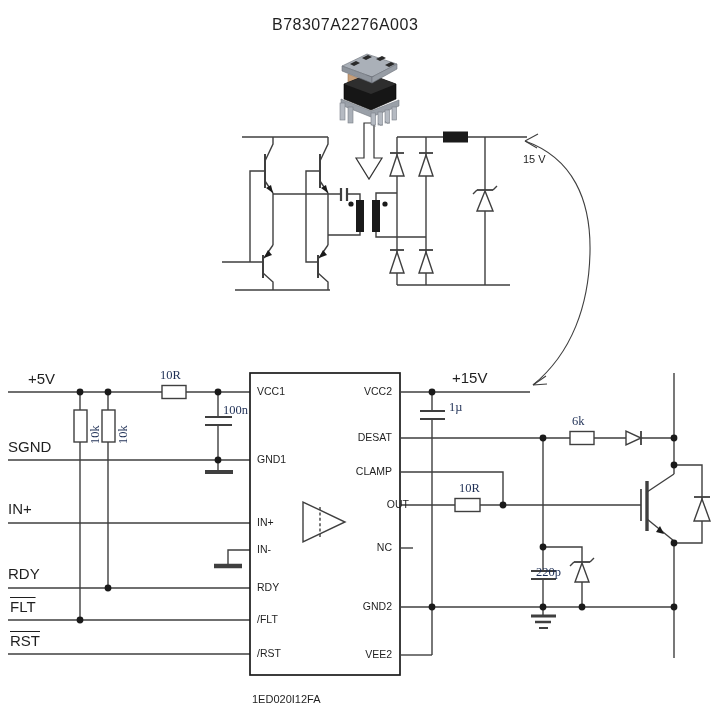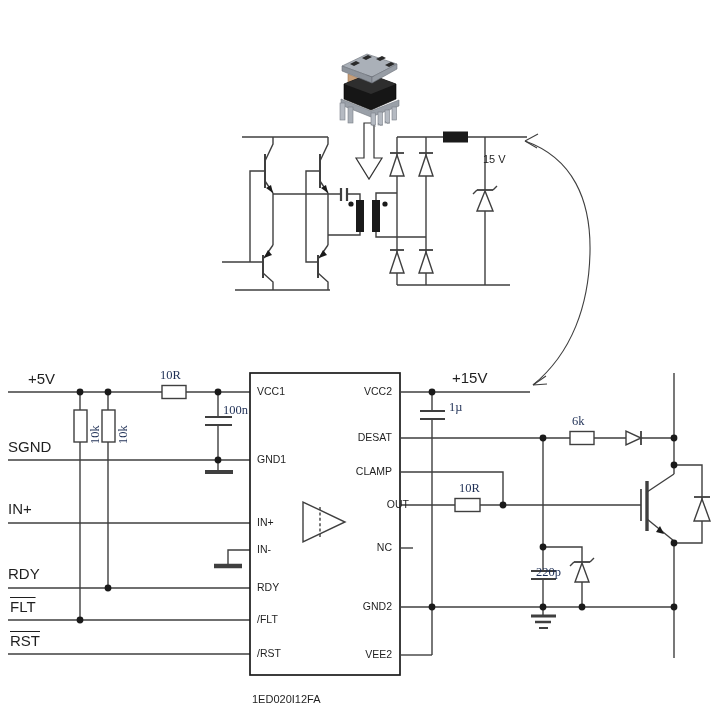--- a/index.html
+++ b/index.html
@@ -226,22 +226,23 @@
       <g fill="#2a2a2a" stroke="none">
         <polygon points="350,64 356,61 360,63 354,66"></polygon>
         <polygon points="362,58 368,55 372,57 366,60"></polygon>
         <polygon points="376,59 382,56 386,58 380,61"></polygon>
         <polygon points="385,65 391,62 395,64 389,67"></polygon>
       </g>
     </g>
   </g>
 </svg>
 
-
-<span class="lbl small" style="left:483px;top:153px;">15 V</span>
+<span class="lbl title" style="left:272px;top:16px;">B78307A2276A003</span>
+
+<span class="lbl small" style="left:523px;top:153px;">15 V</span>
 
 <span class="lbl sig" style="left:452px;top:370px;">+15V</span>
 
 <span class="lbl sig" style="left:8px;top:371px;margin-left:20px;">+5V</span>
 <span class="lbl sig" style="left:8px;top:439px;">SGND</span>
 <span class="lbl sig" style="left:8px;top:501px;">IN+</span>
 <span class="lbl sig" style="left:8px;top:566px;">RDY</span>
 <span class="lbl sig ovl" style="left:10px;top:599px;">FLT</span>
 <span class="lbl sig ovl" style="left:10px;top:633px;">RST</span>
 

